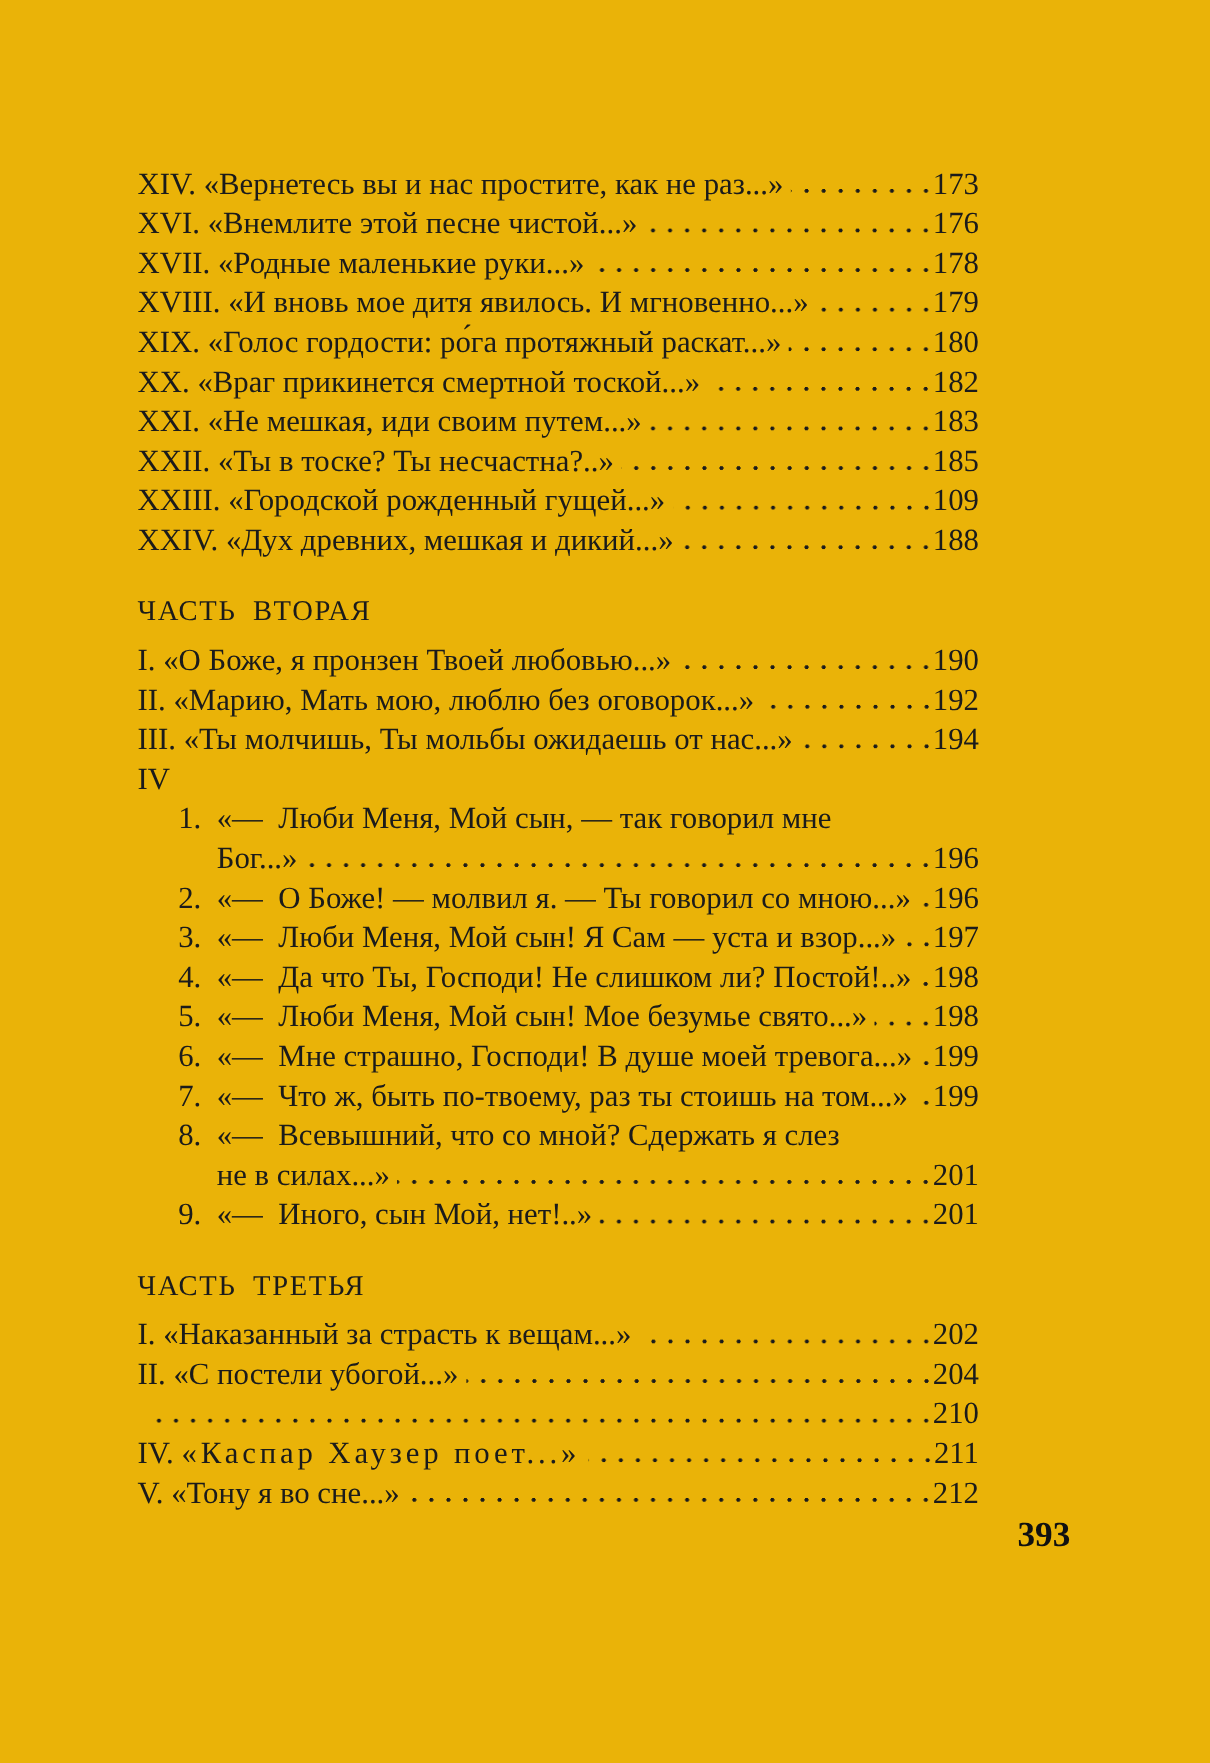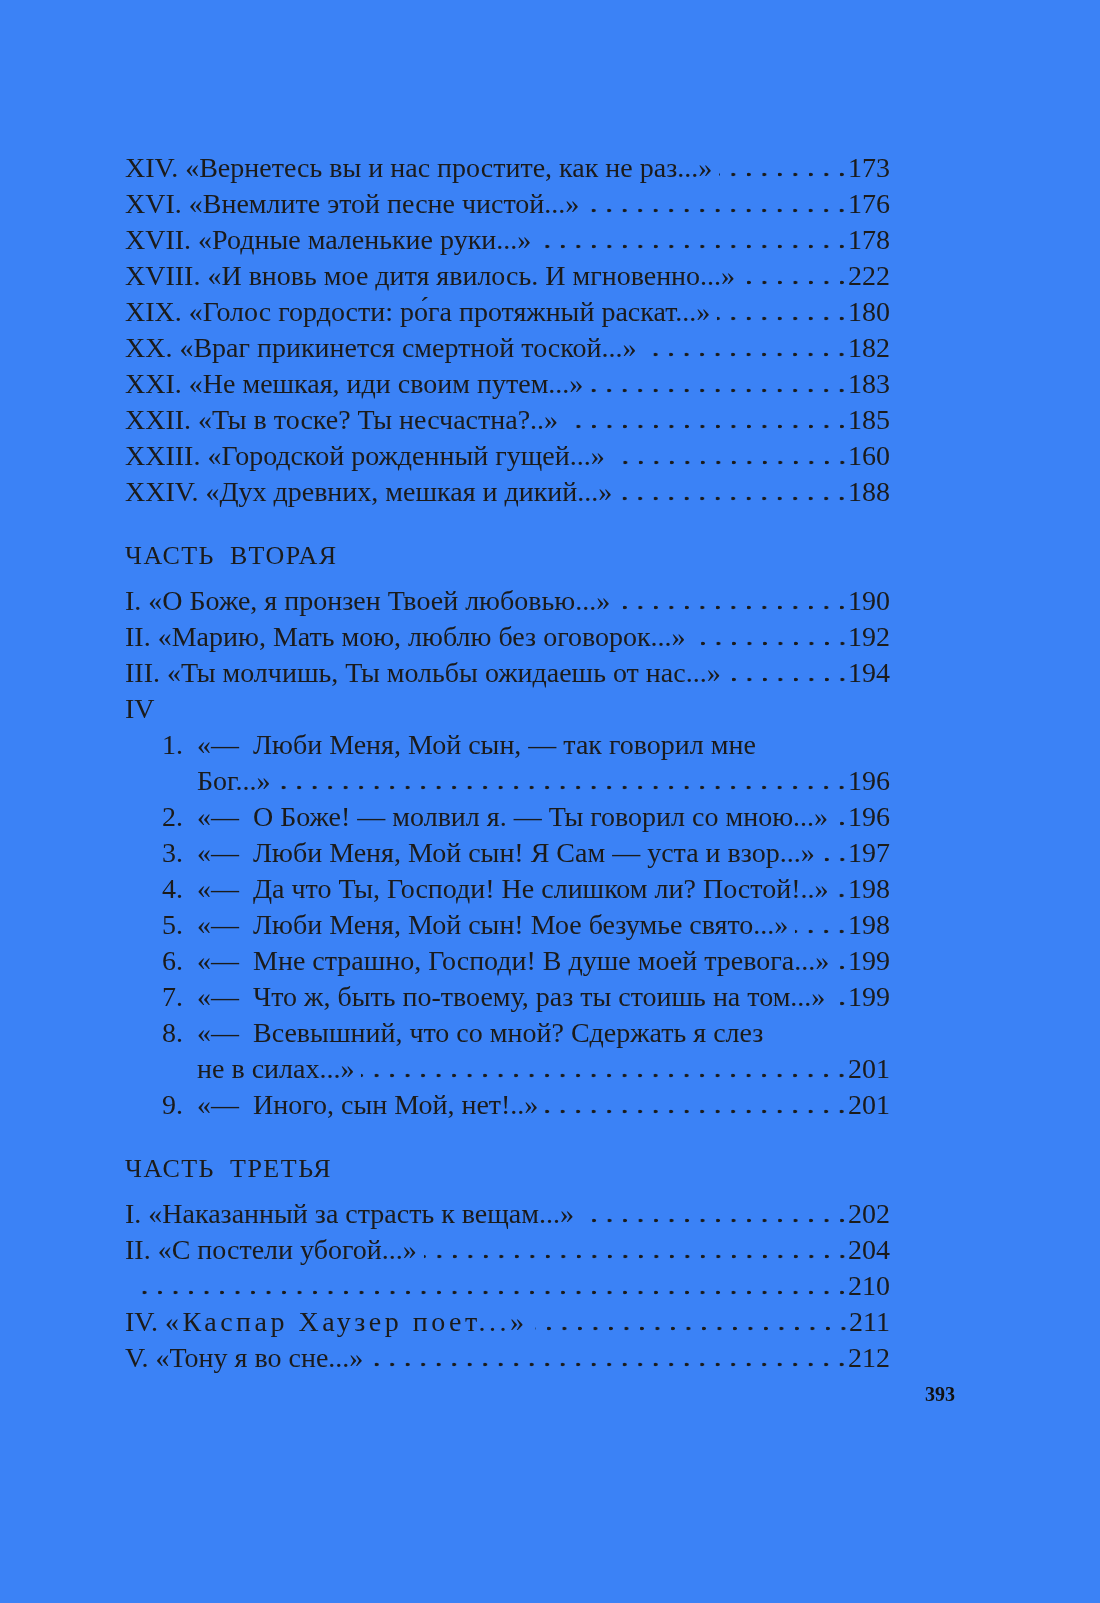--- a/index.html
+++ b/index.html
@@ -1,17 +1,17 @@
 <!DOCTYPE html>
 <html><head>
 <meta charset="utf-8">
 <style>
   html,body{margin:0;padding:0;background:#ffffff;}
   .sheet{
-    position:relative;width:1100px;height:1603px;background:#3b82f6;
+    position:relative;width:1100px;height:1603px;background:#eab308;
     font-family:"Liberation Serif","DejaVu Serif",serif;color:#1b1b1b;overflow:hidden;
   }
   .toc{position:absolute;left:125px;top:150px;width:765px;font-size:28px;}
   .part-header{
     margin:28px 0 9px 0;height:36px;line-height:36px;font-size:26px;font-weight:400;
     text-align:left;letter-spacing:1.5px;word-spacing:7px;color:#1b1b1b;
   }
   .row{display:flex;align-items:baseline;height:36px;line-height:36px;}
   .row.sub{padding-left:37px;}
   .row.cont{padding-left:72px;}
@@ -20,21 +20,21 @@
   .spacedlabel{letter-spacing:3.5px;}
   .leader{
     flex:1 0 12px;height:5px;margin-left:7px;align-self:baseline;
     background-image:radial-gradient(circle at 12.5px 2.5px,#1b1b1b 1.6px,transparent 2.1px);
     background-size:15.5px 5px;background-repeat:repeat-x;
     background-position:right 3px bottom 0;
   }
   .pg{flex:0 0 auto;text-align:center;}
   .folio{
     position:absolute;left:925px;top:1376px;height:36px;line-height:36px;
-    font-size:20px;font-weight:bold;color:#111111;
+    font-size:32px;font-weight:bold;color:#111111;
   }
 </style>
 </head>
 <body>
 
 <div class="sheet">
   <main class="toc">
       <div class="row">
 
     <span class="label">XIV. «Вернетесь вы и нас простите, как не раз...»</span>
@@ -54,21 +54,21 @@
     <span class="label">XVII. «Родные маленькие руки...»</span>
 
     <span class="leader"></span>
     <span class="pg">178</span>
   </div>
       <div class="row">
 
     <span class="label">XVIII. «И вновь мое дитя явилось. И мгновенно...»</span>
 
     <span class="leader"></span>
-    <span class="pg">222</span>
+    <span class="pg">179</span>
   </div>
       <div class="row">
 
     <span class="label">XIX. «Голос гордости: ро́га протяжный раскат...»</span>
 
     <span class="leader"></span>
     <span class="pg">180</span>
   </div>
       <div class="row">
 
@@ -89,21 +89,21 @@
     <span class="label">XXII. «Ты в тоске? Ты несчастна?..»</span>
 
     <span class="leader"></span>
     <span class="pg">185</span>
   </div>
       <div class="row">
 
     <span class="label">XXIII. «Городской рожденный гущей...»</span>
 
     <span class="leader"></span>
-    <span class="pg">160</span>
+    <span class="pg">109</span>
   </div>
       <div class="row">
 
     <span class="label">XXIV. «Дух древних, мешкая и дикий...»</span>
 
     <span class="leader"></span>
     <span class="pg">188</span>
   </div>
       <h2 class="part-header">ЧАСТЬ ВТОРАЯ</h2>
       <div class="row">

